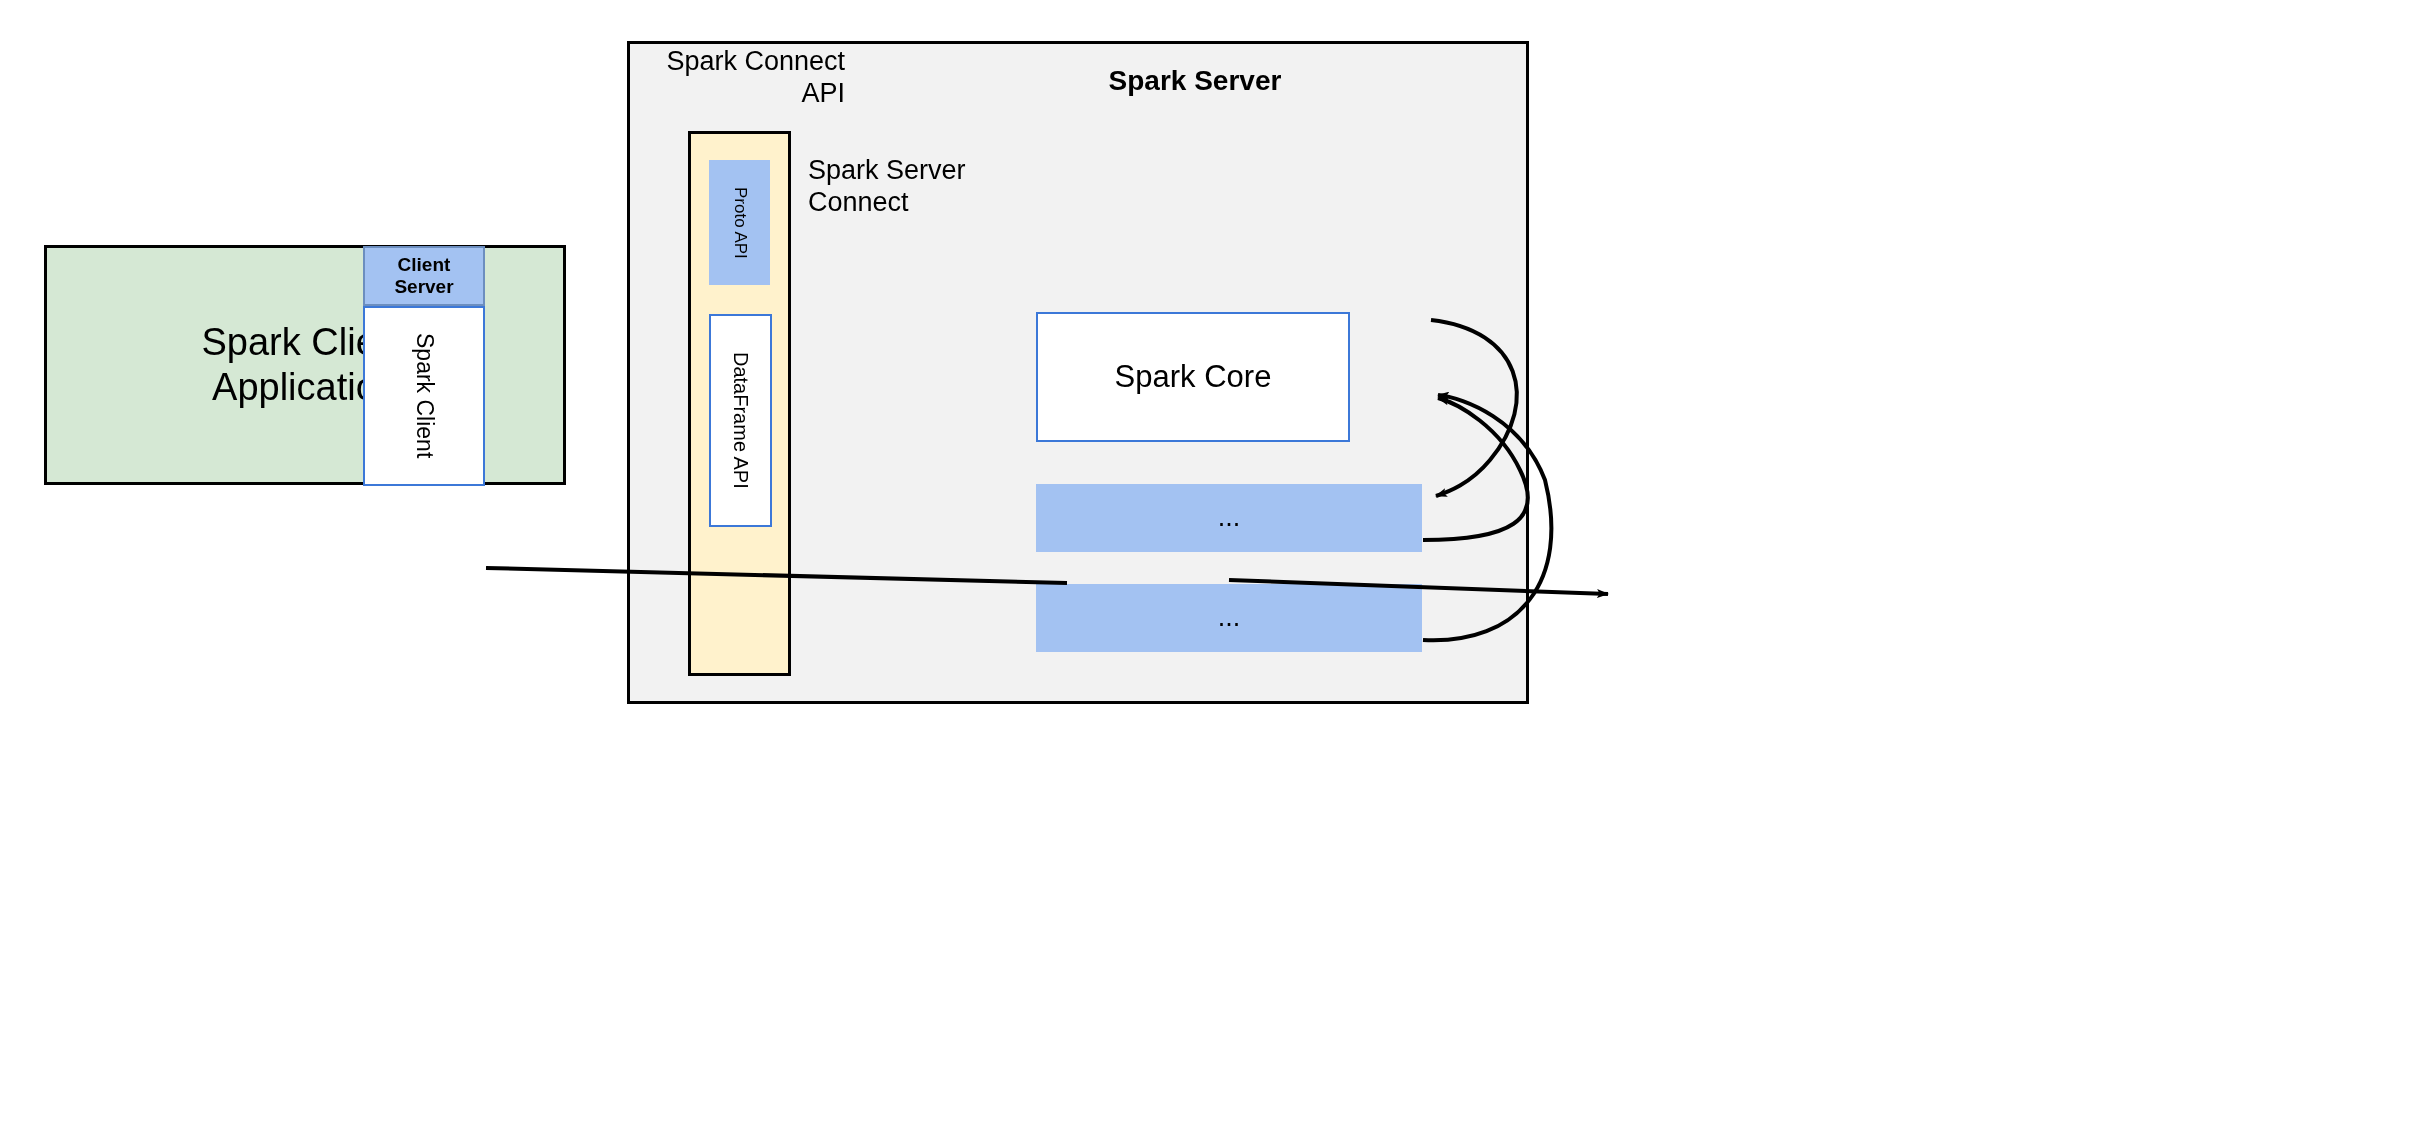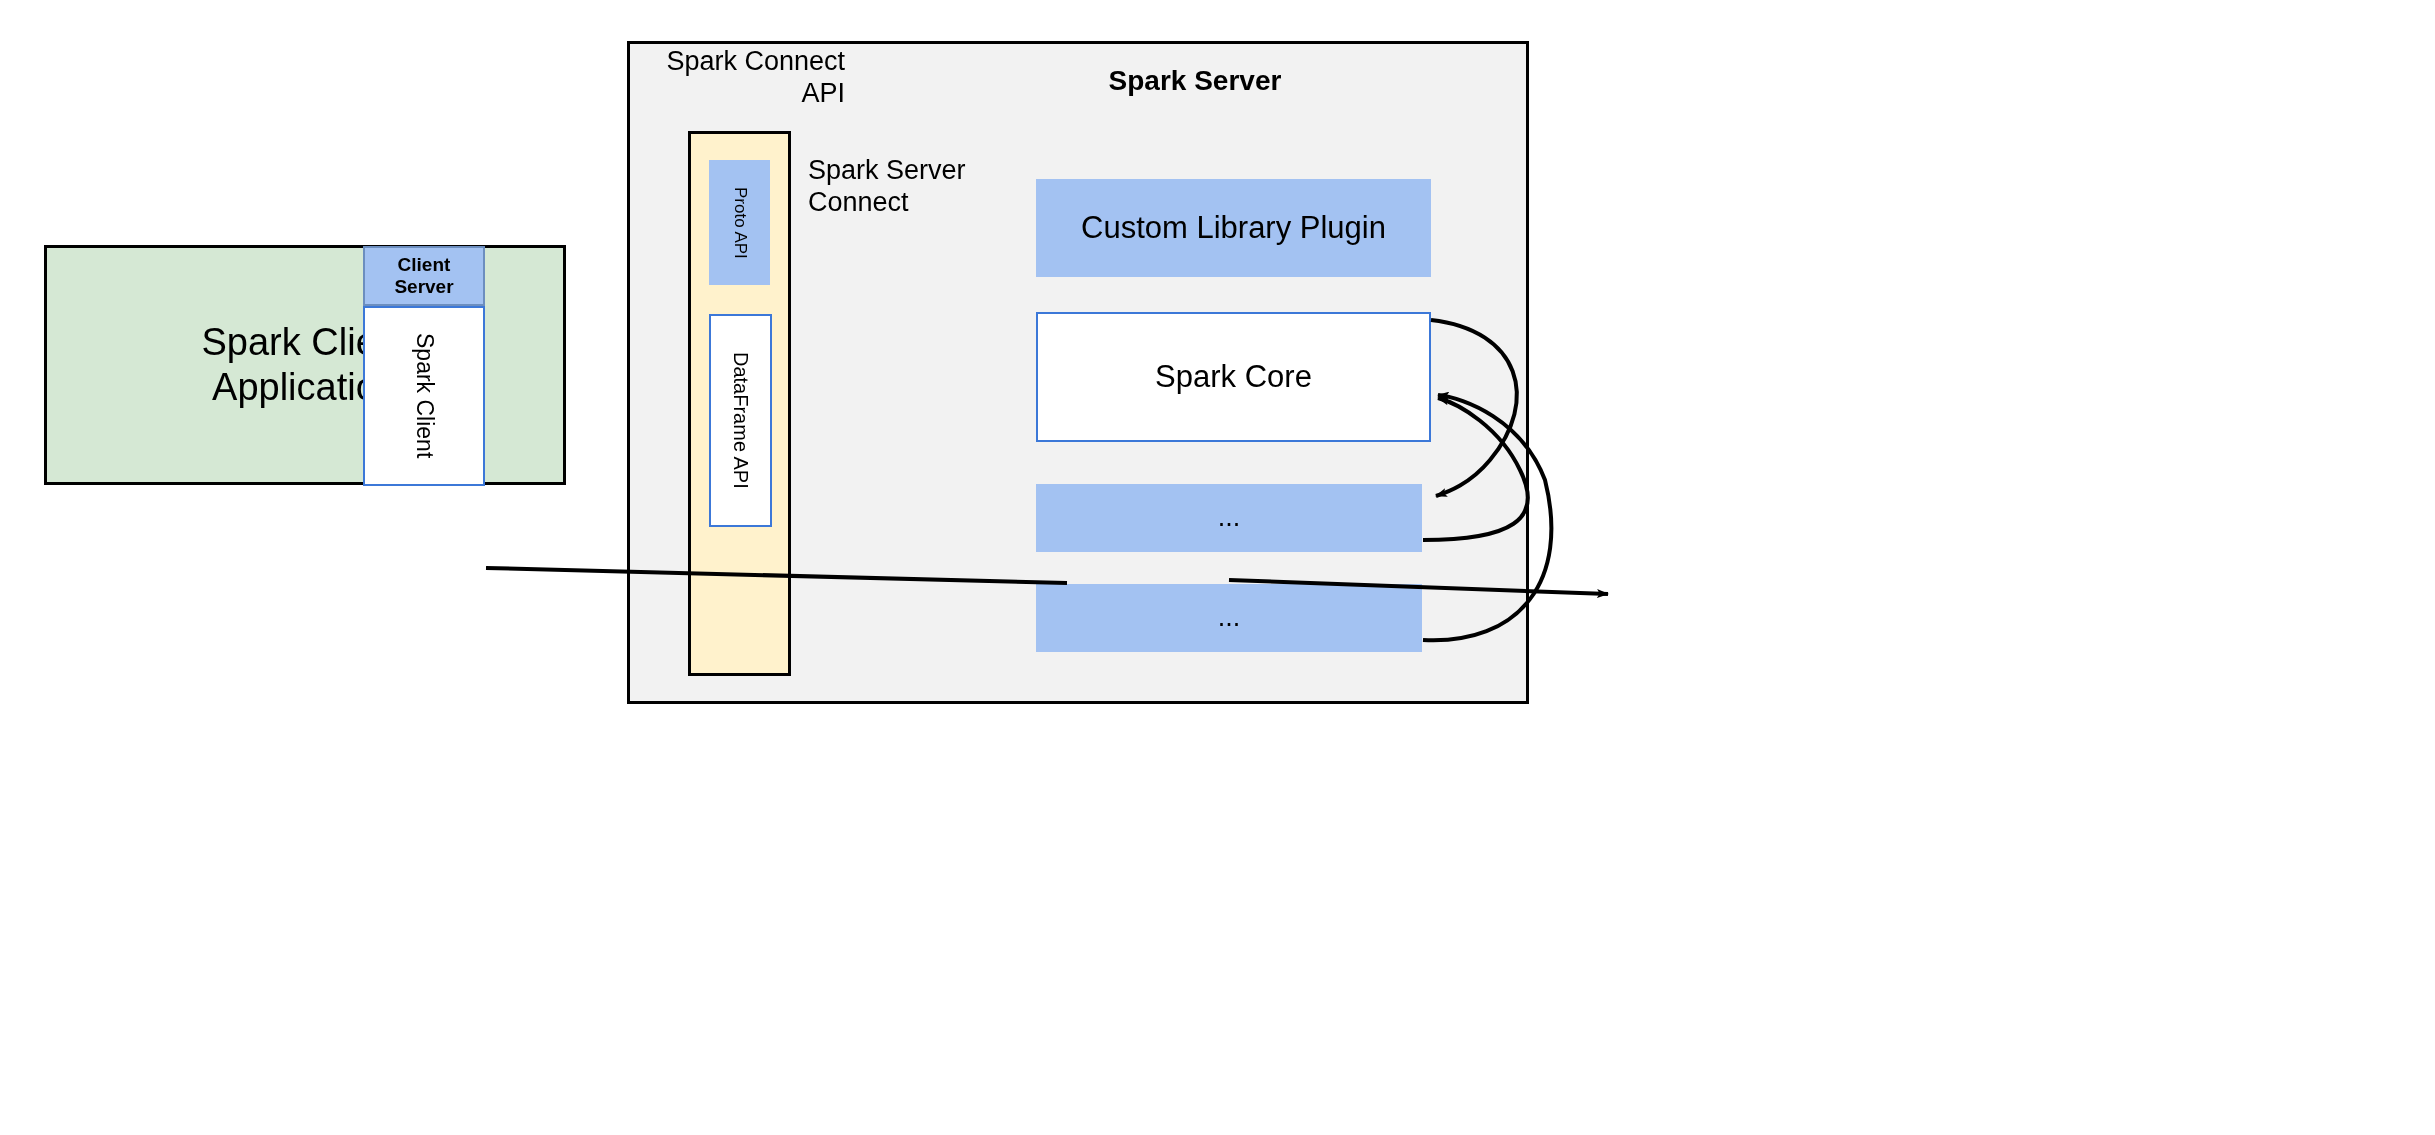--- a/index.html
+++ b/index.html
@@ -155,21 +155,21 @@
     width: 395px;
     height: 98px;
     background: #a3c2f2;
     font-size: 31px;
     z-index: 3;
   }
 
   #spark-core {
     left: 1036px;
     top: 312px;
-    width: 395px;
+    width: 314px;
     height: 130px;
     background: #ffffff;
     border: 2px solid #3c78d8;
     font-size: 31px;
     z-index: 3;
   }
 
   #ellipsis-1 {
     left: 1036px;
     top: 484px;
@@ -222,21 +222,20 @@
   <div class="box" id="connect-column"></div>
 
   <div class="box" id="proto-api">
     <span class="vtext">Proto API</span>
   </div>
 
   <div class="box" id="dataframe-api">
     <span class="vtext">DataFrame API</span>
   </div>
 
-  <div class="box" id="custom-plugin">Custom Library Plugin</div>
   <div class="box" id="spark-core">Spark Core</div>
   <div class="box" id="ellipsis-1">...</div>
   <div class="box" id="ellipsis-2">...</div>
 
   <div class="box" id="client-app">
     <div>
       <div>Spark Client</div>
       <div>Application</div>
     </div>
   </div>

